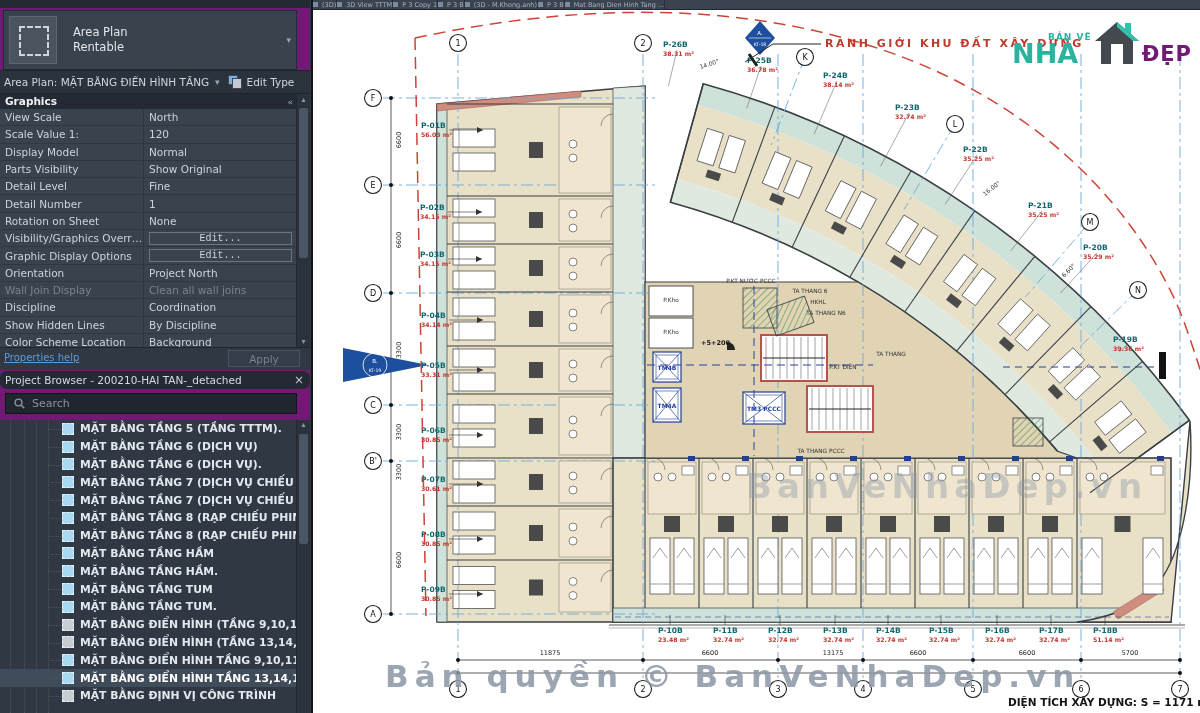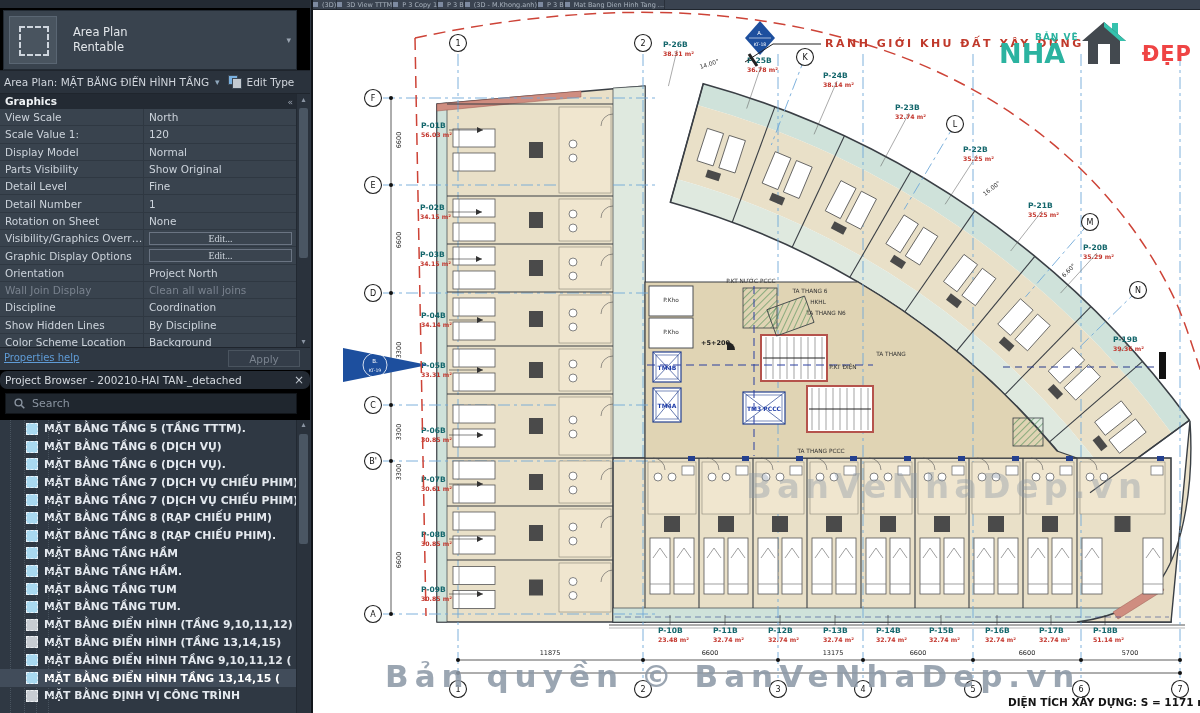--- a/index.html
+++ b/index.html
@@ -1,20 +1,20 @@
 <!DOCTYPE html>
 <html><head>
 <meta charset="utf-8">
 <style>
   html,body{margin:0;padding:0;background:#1b2027;}
   body{font-family:"DejaVu Sans","Liberation Sans",sans-serif;width:1200px;height:713px;overflow:hidden;position:relative;}
   #stage{position:absolute;inset:0;width:1200px;height:713px;background:#2f3843;}
 
   
-  #left-panel{position:absolute;left:0;top:0;width:310px;height:550px;background:#000000;color:#d3d8de;font-size:11px;}
+  #left-panel{position:absolute;left:0;top:0;width:310px;height:550px;background:#701a75;color:#d3d8de;font-size:11px;}
   .topstrip{position:absolute;left:0;top:0;width:310px;height:8px;background:#232a33;}
   .type-box{position:absolute;left:3px;top:10px;right:13px;height:58px;background:#39434e;border:1px solid #222a33;display:flex;align-items:center;}
   .type-icon{width:46px;height:46px;margin-left:5px;background:#49545f;border:1px solid #5a6673;position:relative;flex:0 0 auto;}
   .type-icon::after{content:"";position:absolute;left:9px;top:9px;width:26px;height:26px;border:2px dashed #cfd6de;}
   .type-text{margin-left:16px;line-height:15px;font-size:11.5px;color:#e2e6ea;}
   .type-caret{position:absolute;right:5px;top:24px;color:#9aa4b0;font-size:9px;}
   .sel-row{position:absolute;left:0;top:70px;width:310px;height:22px;background:#2a323c;border-top:1px solid #1f252d;border-bottom:1px solid #1f252d;display:flex;align-items:center;}
   .sel-label{margin-left:4px;white-space:nowrap;overflow:hidden;max-width:208px;color:#d0d5dc;font-size:10.5px;}
   .sel-caret{color:#8fa8bd;font-size:9px;margin-left:3px;}
   .et-icon{width:14px;height:14px;margin-left:8px;position:relative;flex:0 0 auto;}
@@ -22,55 +22,55 @@
   .et-icon .a{left:0;top:0;width:8px;height:8px;background:#7ab1e0;border:1px solid #3c4753;}
   .et-icon .b{right:0;bottom:0;width:8px;height:9px;background:#c4cad1;border:1px solid #3c4753;}
   .et-label{margin-left:5px;font-size:10.5px;color:#d0d5dc;}
   .g-header{position:absolute;left:0;top:94px;width:296px;height:15px;background:#232a33;color:#eef1f4;font-weight:bold;padding-left:5px;line-height:15px;font-size:10.5px;}
   .g-header .chev{position:absolute;right:8px;top:1px;font-size:9px;color:#9aa4b0;font-weight:normal;}
   #prop-rows{position:absolute;left:0;top:109px;width:296px;height:238px;overflow:hidden;background:#39434e;}
   .prow{display:flex;height:16.3px;border-bottom:1px solid #2f3842;align-items:center;}
   .plabel{width:138px;padding-left:5px;white-space:nowrap;overflow:hidden;text-overflow:ellipsis;color:#ccd3db;font-size:10.5px;flex:0 0 auto;}
   .pvalue{flex:1;border-left:1px solid #2f3842;padding-left:5px;height:100%;display:flex;align-items:center;color:#ccd3db;font-size:10.5px;overflow:hidden;white-space:nowrap;}
   .prow.dis .plabel,.prow.dis .pvalue{color:#79828e;}
-  .pbtn{flex:1;margin:1px 4px 1px 0;height:13px;background:#3a444f;border:1px solid #6a7482;color:#ccd3db;font-size:10px;line-height:11px;padding:0;font-family:Liberation Serif, serif;}
+  .pbtn{flex:1;margin:1px 4px 1px 0;height:13px;background:#3a444f;border:1px solid #6a7482;color:#ccd3db;font-size:10px;line-height:11px;padding:0;font-family:Liberation Mono, monospace;}
   .pscroll{position:absolute;right:0;top:94px;width:13px;height:253px;background:#2a323c;border-left:1px solid #222932;font-size:8px;color:#8a94a2;text-align:center;}
   .pscroll .thumb{position:absolute;left:2px;top:14px;width:9px;height:150px;background:#4a5663;border-radius:2px;}
   .pscroll .up{position:absolute;top:1px;left:0;right:0;}
   .pscroll .dn{position:absolute;bottom:1px;left:0;right:0;}
   .props-footer{position:absolute;left:0;top:347px;width:310px;height:22px;background:#2f3843;border-top:1px solid #1f252d;}
   .help-link{position:absolute;left:4px;top:4px;color:#5f9bd6;text-decoration:underline;font-size:10px;}
   .apply-btn{position:absolute;right:10px;top:2px;width:72px;height:17px;background:#343d49;border:1px solid #4a545f;color:#79828e;font-size:10.5px;font-family:inherit;}
   .pb-title{position:absolute;left:0;top:371px;width:310px;height:18px;background:#232a33;color:#d6dbe1;line-height:18px;padding-left:5px;font-size:10.5px;box-sizing:border-box;border-radius:7px;}
   .pb-close{position:absolute;right:6px;top:0;color:#c2c9d1;font-size:12px;}
   .pb-search{position:absolute;left:5px;top:393px;width:292px;height:21px;background:#1f262e;border:1px solid #11151a;display:flex;align-items:center;box-sizing:border-box;}
   .mag{margin:0 7px 0 8px;flex:0 0 auto;}
   .pb-search span.ph{color:#8a94a0;font-size:11px;}
   #tree{position:absolute;left:0;top:420px;width:296px;height:293px;overflow:hidden;background:#2f3843;}
   .guide{position:absolute;top:0;bottom:0;border-left:1px dotted #49545f;width:0;}
-  .tree-item{position:relative;height:17.8px;display:flex;align-items:center;padding-left:26px;white-space:nowrap;overflow:hidden;color:#e3e8ee;font-weight:600;font-size:10.8px;}
+  .tree-item{position:relative;height:17.8px;display:flex;align-items:center;padding-left:62px;white-space:nowrap;overflow:hidden;color:#e3e8ee;font-weight:600;font-size:10.8px;}
   .tree-item.sel{background:#414c5a;color:#ffffff;font-weight:800;}
   .tree-item::before{content:"";position:absolute;left:48px;top:9px;width:13px;border-top:1px dotted #49545f;}
   .ticon{width:12px;height:12px;margin-right:6px;flex:0 0 auto;border:1px dashed #e6f2fa;box-sizing:border-box;}
   .ticon.blue{background:#a9d9f0;}
   .ticon.gray{background:#c8cdd3;border-color:#eceff2;}
   .tscroll{position:absolute;right:0;top:420px;width:13px;height:293px;background:#2a323c;border-left:1px solid #222932;font-size:8px;color:#8a94a2;text-align:center;}
   .tscroll .thumb{position:absolute;left:2px;top:14px;width:9px;height:110px;background:#4a5663;border-radius:2px;}
 
   
   #canvas{position:absolute;left:311px;top:0;width:889px;height:713px;background:#ffffff;border-left:2px solid #12161b;}
   #view-tabs{position:absolute;left:0;top:0;width:889px;height:9px;background:#3a4350;border-bottom:1px solid #20262e;display:flex;overflow:hidden;z-index:5;}
   .vtab{display:flex;align-items:center;padding:0 0;border-right:1px solid #2a313b;color:#a8b2bd;font-size:6.5px;line-height:8px;white-space:nowrap;}
   .vtab::before{content:"";width:5px;height:5px;background:#7d8aa0;margin-right:4px;}
   #plan-svg{position:absolute;left:0;top:0;width:889px;height:713px;}
   #logo{position:absolute;right:10px;top:20px;display:flex;align-items:flex-end;z-index:6;}
   .logo-col{text-align:left;margin-right:2px;}
   .logo-top{color:#2bb3a0;font-size:9px;font-weight:bold;letter-spacing:1px;padding-left:36px;}
   .logo-main{color:#2bb3a0;font-size:27px;font-weight:800;line-height:24px;}
-  .logo-right{color:#ef4444;font-size:21px;font-weight:700;letter-spacing:1px;margin-left:15px;}
+  .logo-right{color:#701a75;font-size:21px;font-weight:700;letter-spacing:1px;margin-left:2px;}
 </style>
 </head>
 <body>
 <div id="stage">
 
   <div id="left-panel">
     <div class="topstrip"></div>
 
     <div class="type-box">
       <div class="type-icon"></div>

